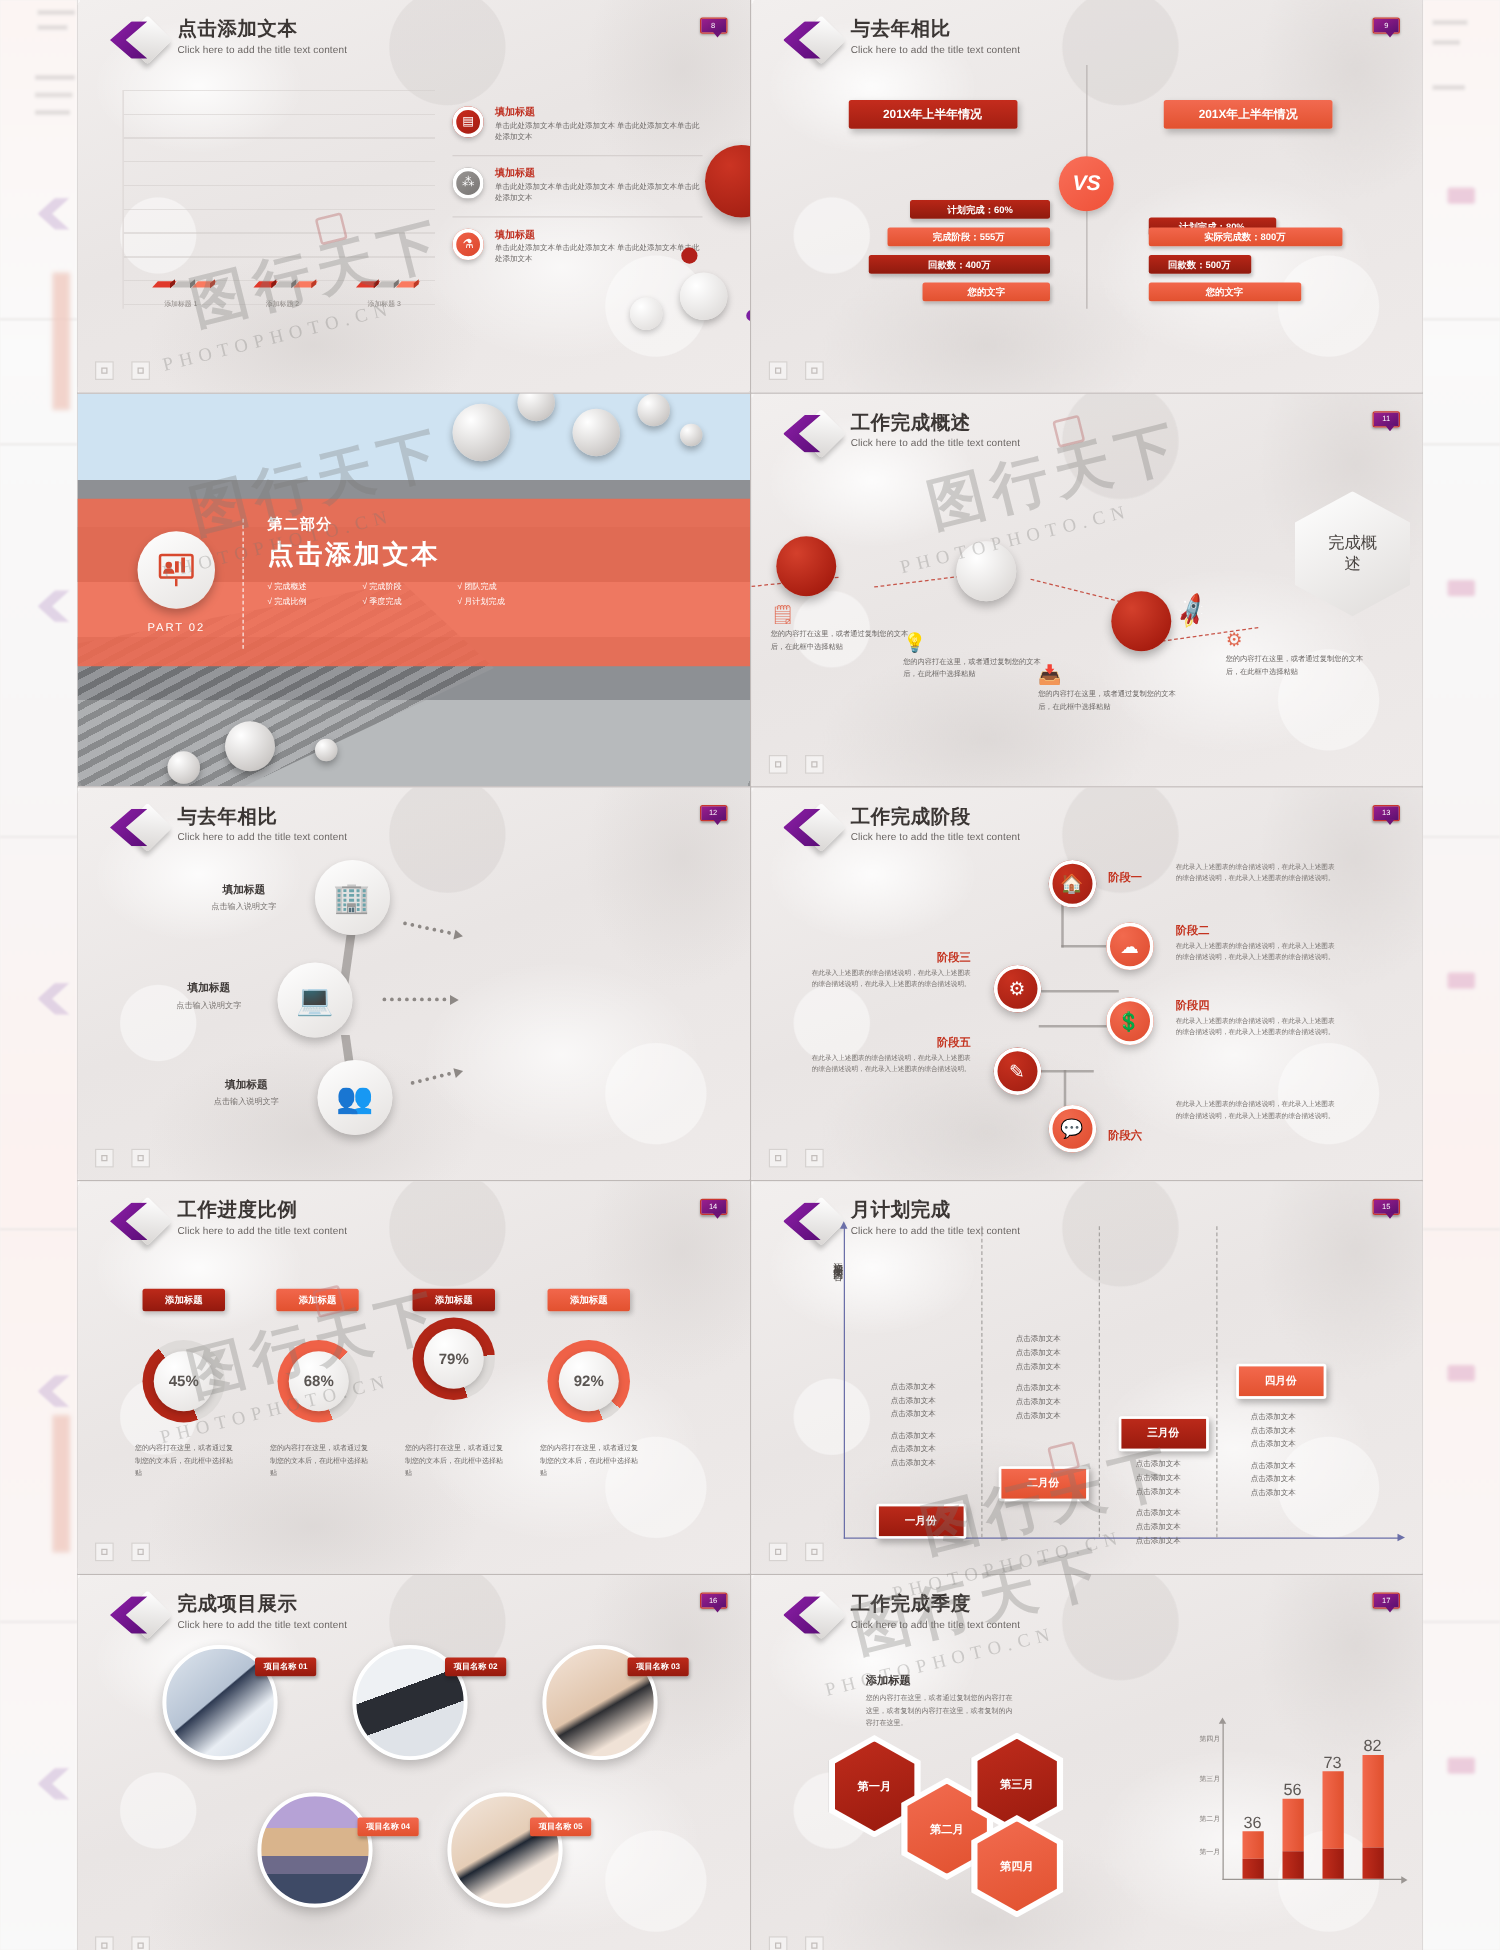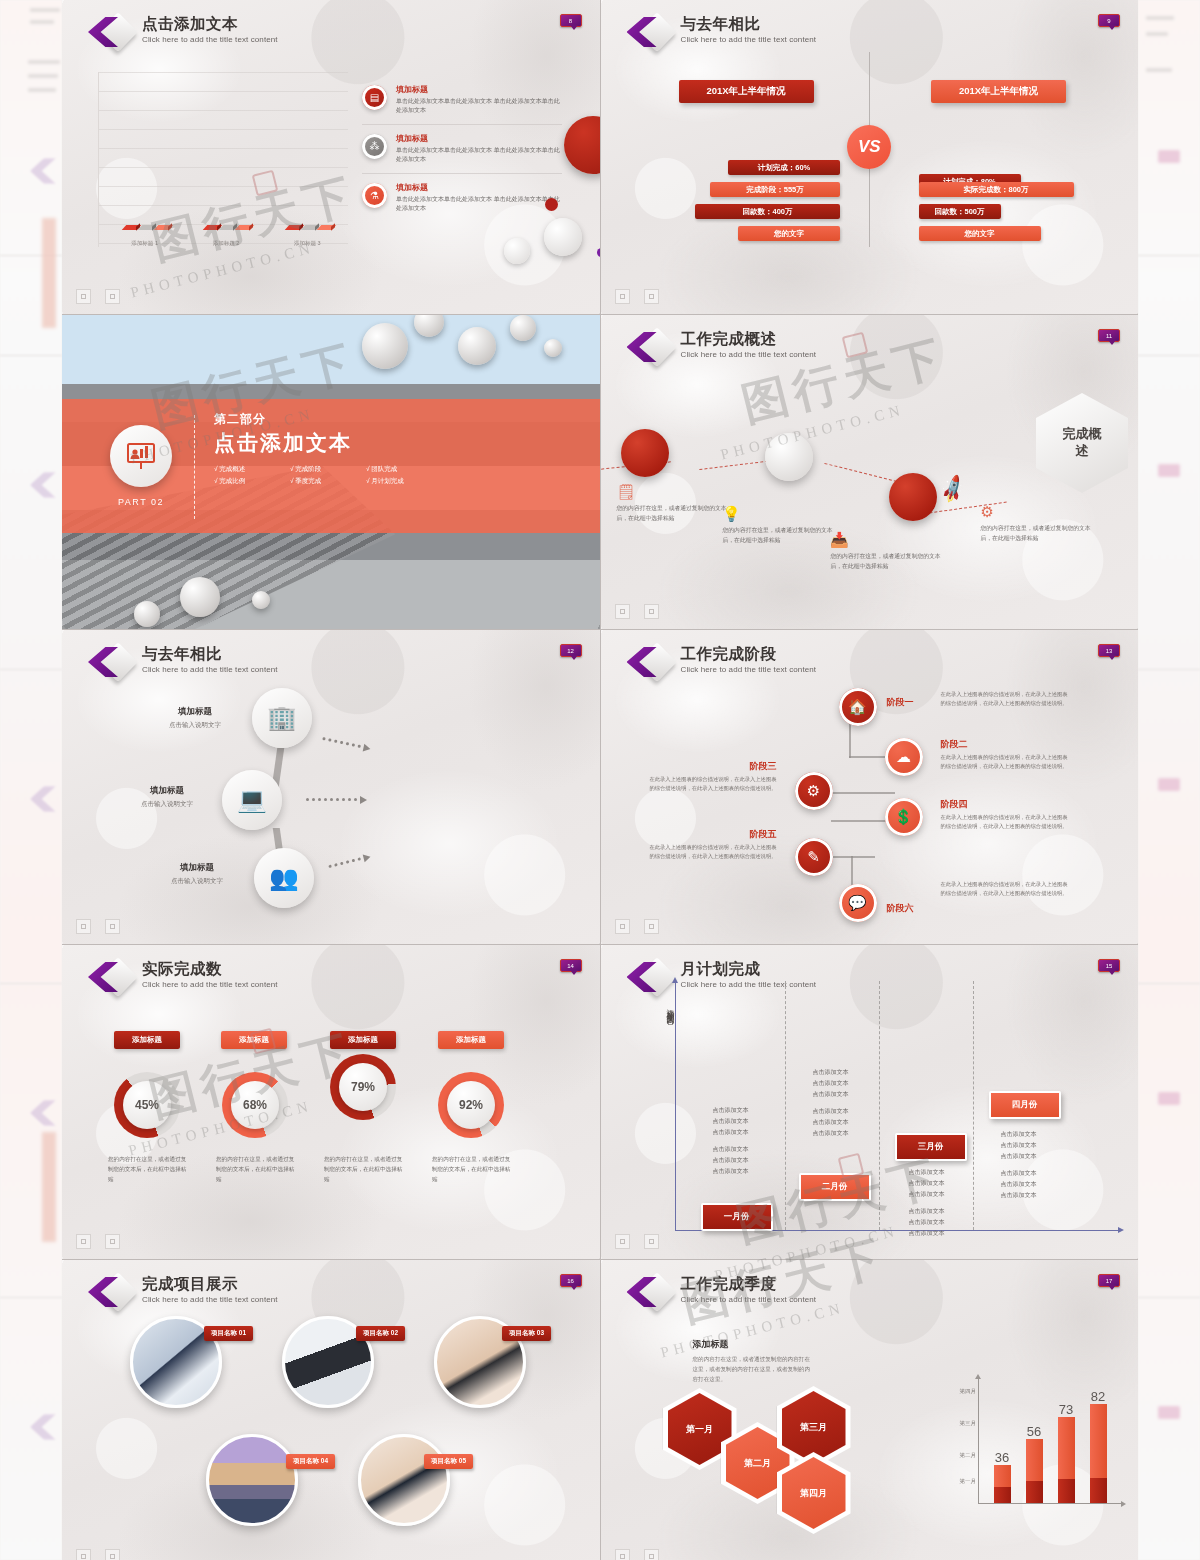--- a/index.html
+++ b/index.html
@@ -222,21 +222,21 @@
   .pcircle { position:absolute; border-radius:50%; }
   .pcircle.red   { background:radial-gradient(circle at 34% 28%, #d4402c, #a81d10 75%); box-shadow:0 4px 8px rgba(0,0,0,.28); }
   .pcircle.white { background:radial-gradient(circle at 34% 28%, #ffffff, #dedbd9 78%); box-shadow:0 4px 8px rgba(0,0,0,.25); }
   .hexbig {
     position:absolute; right:10px; top:78px; width:92px; height:100px;
     background:linear-gradient(150deg,#ffffff,#dfdcda);
     clip-path:polygon(50% 0,100% 25%,100% 75%,50% 100%,0 75%,0 25%);
     box-shadow:0 4px 9px rgba(0,0,0,.22);
     display:flex; align-items:center; justify-content:center;
   }
-  .hexbig span{ font-size:13px; color:#4a4542; font-weight:bold; width:48px; text-align:center; line-height:1.3;}
+  .hexbig span{ font-size:13px; color:#4a4542; font-weight:normal; width:48px; text-align:center; line-height:1.3;}
   .pnode { position:absolute; width:112px; }
   .pnode .pi { font-size:15px; color:#e06a52; }
   .pnode .pt { font-size:5.8px; color:#6d6967; line-height:1.65; margin-top:3px; }
   .rocket { position:absolute; font-size:20px; transform:rotate(-28deg); color:#c0281a; }
   .dotpath { position:absolute; border-top:1.4px dashed #c0392b; opacity:.85; }
 
   
   .kcircle {
     position:absolute; border-radius:50%;
     background:linear-gradient(150deg,#ffffff,#e4e1df);
@@ -827,21 +827,21 @@
 
     <div class="slide">
       <div class="paper"></div>
       <div class="content">
         <div class="hdr">
           <div class="chev-wrap">
               <div class="chev-dia"></div>
               <div class="chev"></div>
             </div>
           <div class="hdr-txt">
-            <div class="hdr-title">实际完成数</div>
+            <div class="hdr-title">工作进度比例</div>
             <div class="hdr-sub">Click here to add the title text content</div>
           </div>
         </div>
         <div class="pagebadge">14</div>
 
         <div class="dt-tag dark" style="left:52px;top:86px">添加标题</div>
         <div class="dt-tag light" style="left:159px;top:86px">添加标题</div>
         <div class="dt-tag dark" style="left:268px;top:86px">添加标题</div>
         <div class="dt-tag light" style="left:376px;top:86px">添加标题</div>
 

